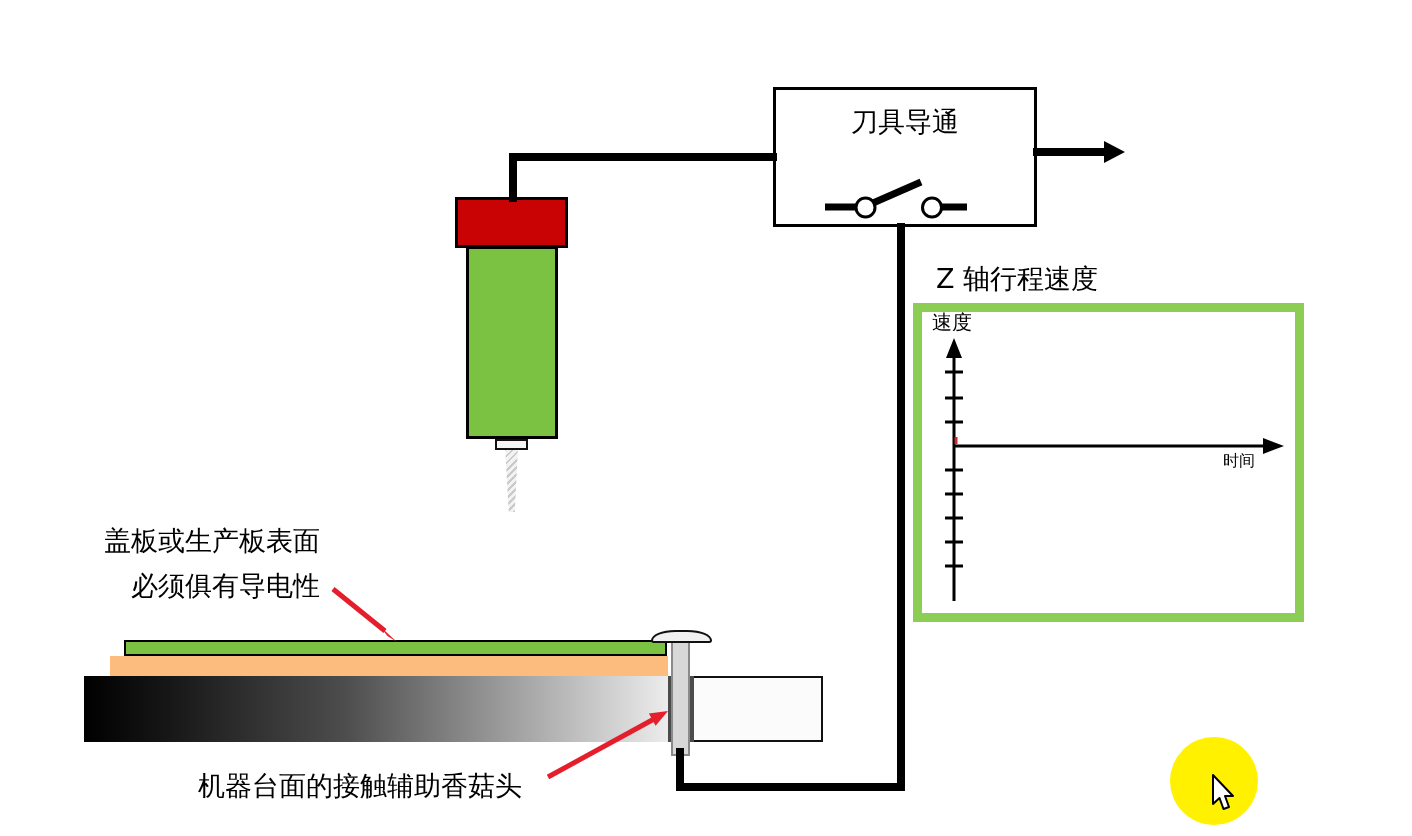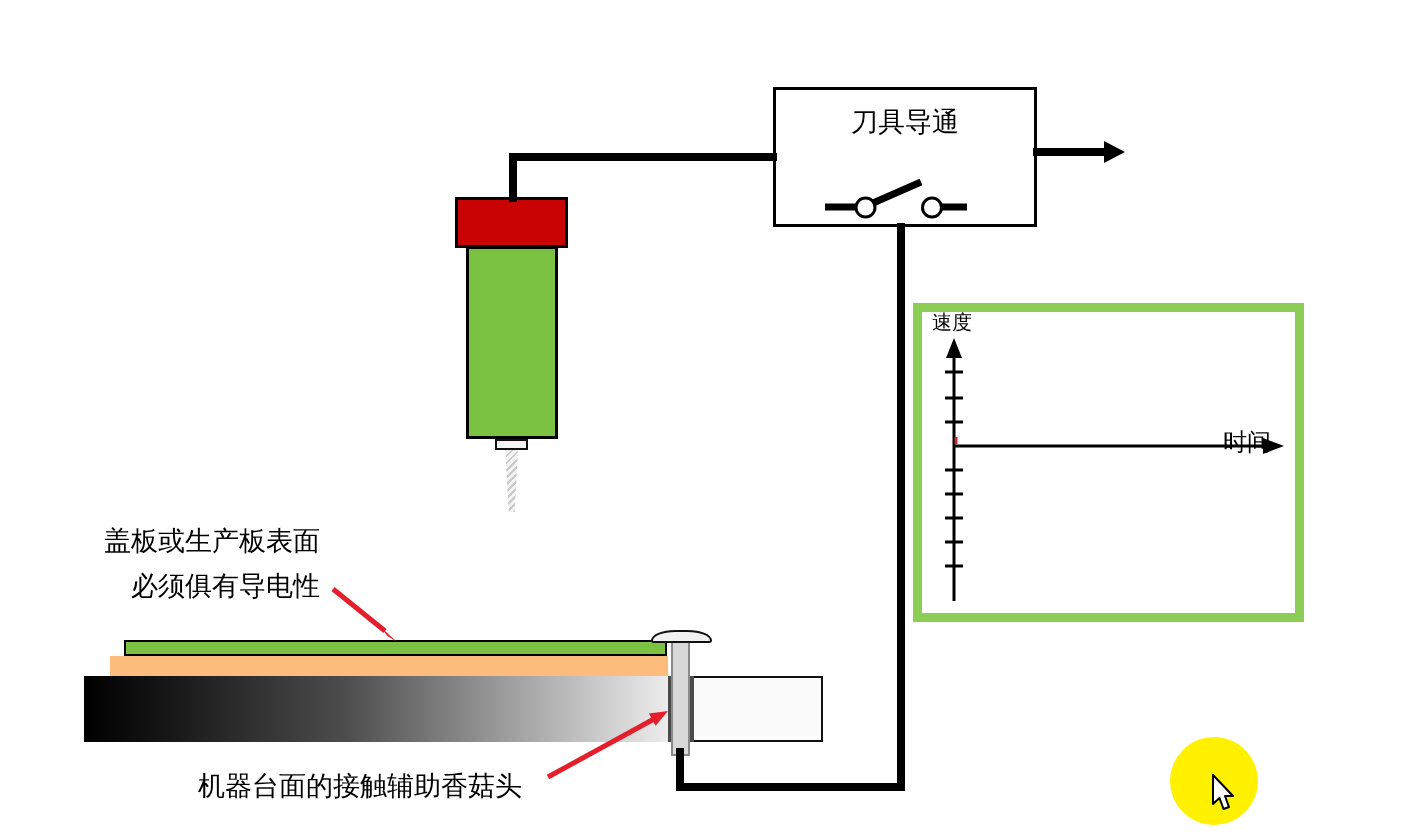--- a/index.html
+++ b/index.html
@@ -11,21 +11,21 @@
   .label{white-space:nowrap;color:#000;}
 
   
   #circuit-box{left:773px;top:87px;width:264px;height:140px;background:#fff;border:3px solid #000;}
   #circuit-title{width:100%;text-align:center;padding-top:15px;font-size:27px;line-height:33px;}
 
   
   #chart-panel{left:913px;top:303px;width:391px;height:319px;background:#fff;border:9px solid var(--chart_green,#8CCE54);}
   #chart-title{left:936px;top:261px;font-size:27px;}
   #y-axis-label{left:932px;top:309px;font-size:20px;}
-  #x-axis-label{left:1223px;top:426px;font-size:24px;}
+  #x-axis-label{left:1223px;top:451px;font-size:16px;}
 
   
   #spindle-cap{left:455px;top:197px;width:113px;height:51px;background:var(--red_cap,#C90303);border:3px solid #000;}
   #spindle-body{left:466px;top:246px;width:92px;height:193px;background:var(--spindle_green,#7CC242);border:3px solid #000;}
   #collet{left:495px;top:439px;width:33px;height:11px;background:#f5f5f5;border:2px solid #111;}
   #drill-bit{left:504px;top:450px;width:15px;height:62px;
     background:repeating-linear-gradient(135deg,#c9c9c9 0 2px,#f2f2f2 2px 5px);
     clip-path:polygon(8% 0,92% 0,72% 100%,32% 100%);}
 
   
@@ -64,20 +64,21 @@
 
 <div id="stage">
 
   <div class="abs" id="circuit-box">
     <div id="circuit-title">
       <div>刀具导通</div>
     </div>
   </div>
 
   <div class="abs" id="chart-panel"></div>
+  <div class="abs label" id="chart-title">Z 轴行程速度</div>
   <div class="abs label" id="y-axis-label">速度</div>
   <div class="abs label" id="x-axis-label">时间</div>
 
   <div class="abs" id="spindle-cap"></div>
   <div class="abs" id="spindle-body"></div>
   <div class="abs" id="collet"></div>
   <div class="abs" id="drill-bit"></div>
 
   <div class="abs" id="machine-table-gradient"></div>
   <div class="abs" id="machine-table-right"></div>

